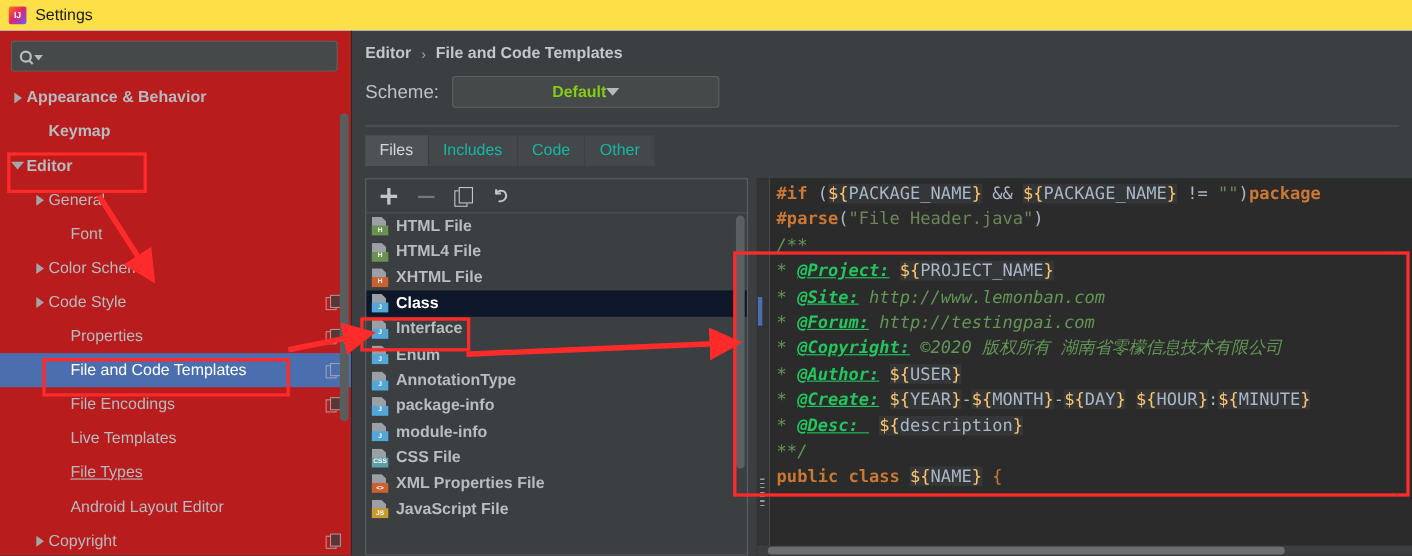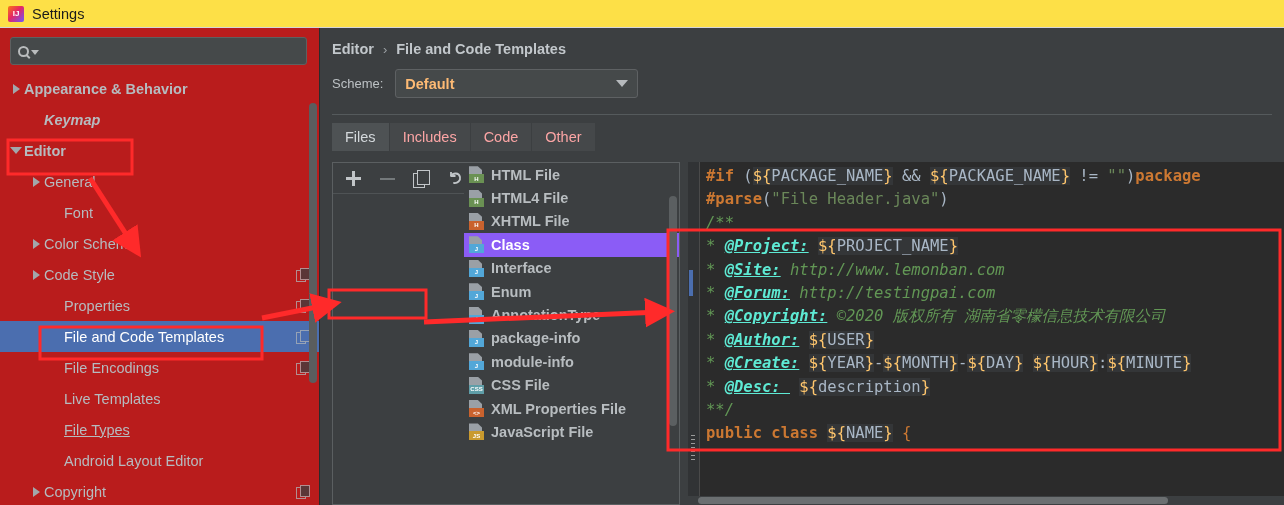--- a/index.html
+++ b/index.html
@@ -186,36 +186,36 @@
     color: #9ba0a4;
     font-size: 13px;
   }
   #scheme-row {
     display: flex;
     align-items: center;
     padding: 12px 0 0 12px;
     gap: 12px;
   }
   #scheme-row .lbl {
-    font-size: 13px;
+    font-size: 17px;
     color: #bcc1c4;
   }
   #scheme-select {
     width: 243px;
     height: 29px;
     background: #45494a;
     border: 1px solid #5e6163;
     border-radius: 3px;
     display: flex;
     align-items: center;
     padding: 0 9px;
-    color: #fdba74;
+    color: #84cc16;
     font-size: 14.5px;
     font-weight: bold;
-    justify-content: space-between;
+    justify-content: center;
   }
   #scheme-select .caret {
     width: 0; height: 0;
     border-left: 6px solid transparent;
     border-right: 6px solid transparent;
     border-top: 7px solid #b6babd;
     flex: none;
   }
   #divider {
     height: 1px;
@@ -226,42 +226,42 @@
   #tabs {
     display: flex;
     padding-left: 12px;
     margin-top: 8px;
   }
   .tab {
     height: 28px;
     padding: 0 13px;
     display: flex;
     align-items: center;
-    color: #fca5a5;
+    color: #14b8a6;
     font-size: 14.5px;
     background: #45484a;
     border-right: 1px solid #3c3f41;
   }
   .tab.active { background: #4e5254; color: #d4d9dc; }
 
   #panels {
     flex: 1;
     display: flex;
     margin: 11px 0 0 12px;
     position: relative;
   }
 
   
   #filelist {
     width: 348px;
     flex: none;
     background: #3c3f41;
     border: 1px solid #5b5f61;
     display: flex;
-    flex-direction: row;
+    flex-direction: column;
     position: relative;
   }
   #filelist-toolbar {
     height: 31px;
     display: flex;
     align-items: center;
     gap: 17px;
     padding-left: 12px;
     border-bottom: 1px solid #4f5355;
     flex: none;
@@ -298,21 +298,21 @@
   .file-row {
     height: 23.4px;
     display: flex;
     align-items: center;
     padding-left: 5px;
     color: #b8bdc0;
     font-size: 14.5px;
     font-weight: bold;
   }
   .file-row.selected {
-    background: #8b5cf6;
+    background: #0f172a;
     color: #ffffff;
   }
   .file-row .ficon {
     width: 15px; height: 17px;
     flex: none;
     margin-right: 7px;
     position: relative;
   }
   .file-row .ficon .page {
     position: absolute;
@@ -377,21 +377,21 @@
     font-size: 15.5px;
     line-height: 23.4px;
     white-space: pre;
     overflow: hidden;
     color: #a9b7c6;
   }
   .c-kw      { color: #cc7832; font-weight: bold; }
   .c-dir     { color: #cc7832; font-weight: bold; }
   .c-str     { color: #6a8759; }
   .c-cmt     { color: #629755; font-style: italic; }
-  .c-cmt-tag { color: #5eead4; font-style: italic; font-weight: bold; text-decoration: underline; }
+  .c-cmt-tag { color: #22c55e; font-style: italic; font-weight: bold; text-decoration: underline; }
   .c-plain   { color: #a9b7c6; }
   .c-orange  { color: #cc7832; }
   .c-pkg     { color: #cc7832; font-weight: bold; }
   .tpl       { background:#343638; }
   #editor-hscroll {
     position: absolute;
     left: 0; bottom: 0;
     height: 9px; width: 100%;
     background: #3c3f41;
   }
@@ -430,21 +430,21 @@
       </div>
     </div>
 
     <div id="tree">
         <div class="tree-row bold" style="padding-left: 8px;">
           <span class="arrow-slot">
             <span class="arrow"></span>
           </span>
           <span class="label">Appearance &amp; Behavior</span>
         </div>
-        <div class="tree-row bold" style="padding-left: 28px; font-style: italic;">
+        <div class="tree-row bold" style="padding-left: 28px;">
           <span class="arrow-slot"></span>
           <span class="label">Keymap</span>
         </div>
         <div class="tree-row bold" style="padding-left: 8px;">
           <span class="arrow-slot">
             <span class="arrow down"></span>
           </span>
           <span class="label">Editor</span>
         </div>
         <div class="tree-row" style="padding-left: 28px;">

